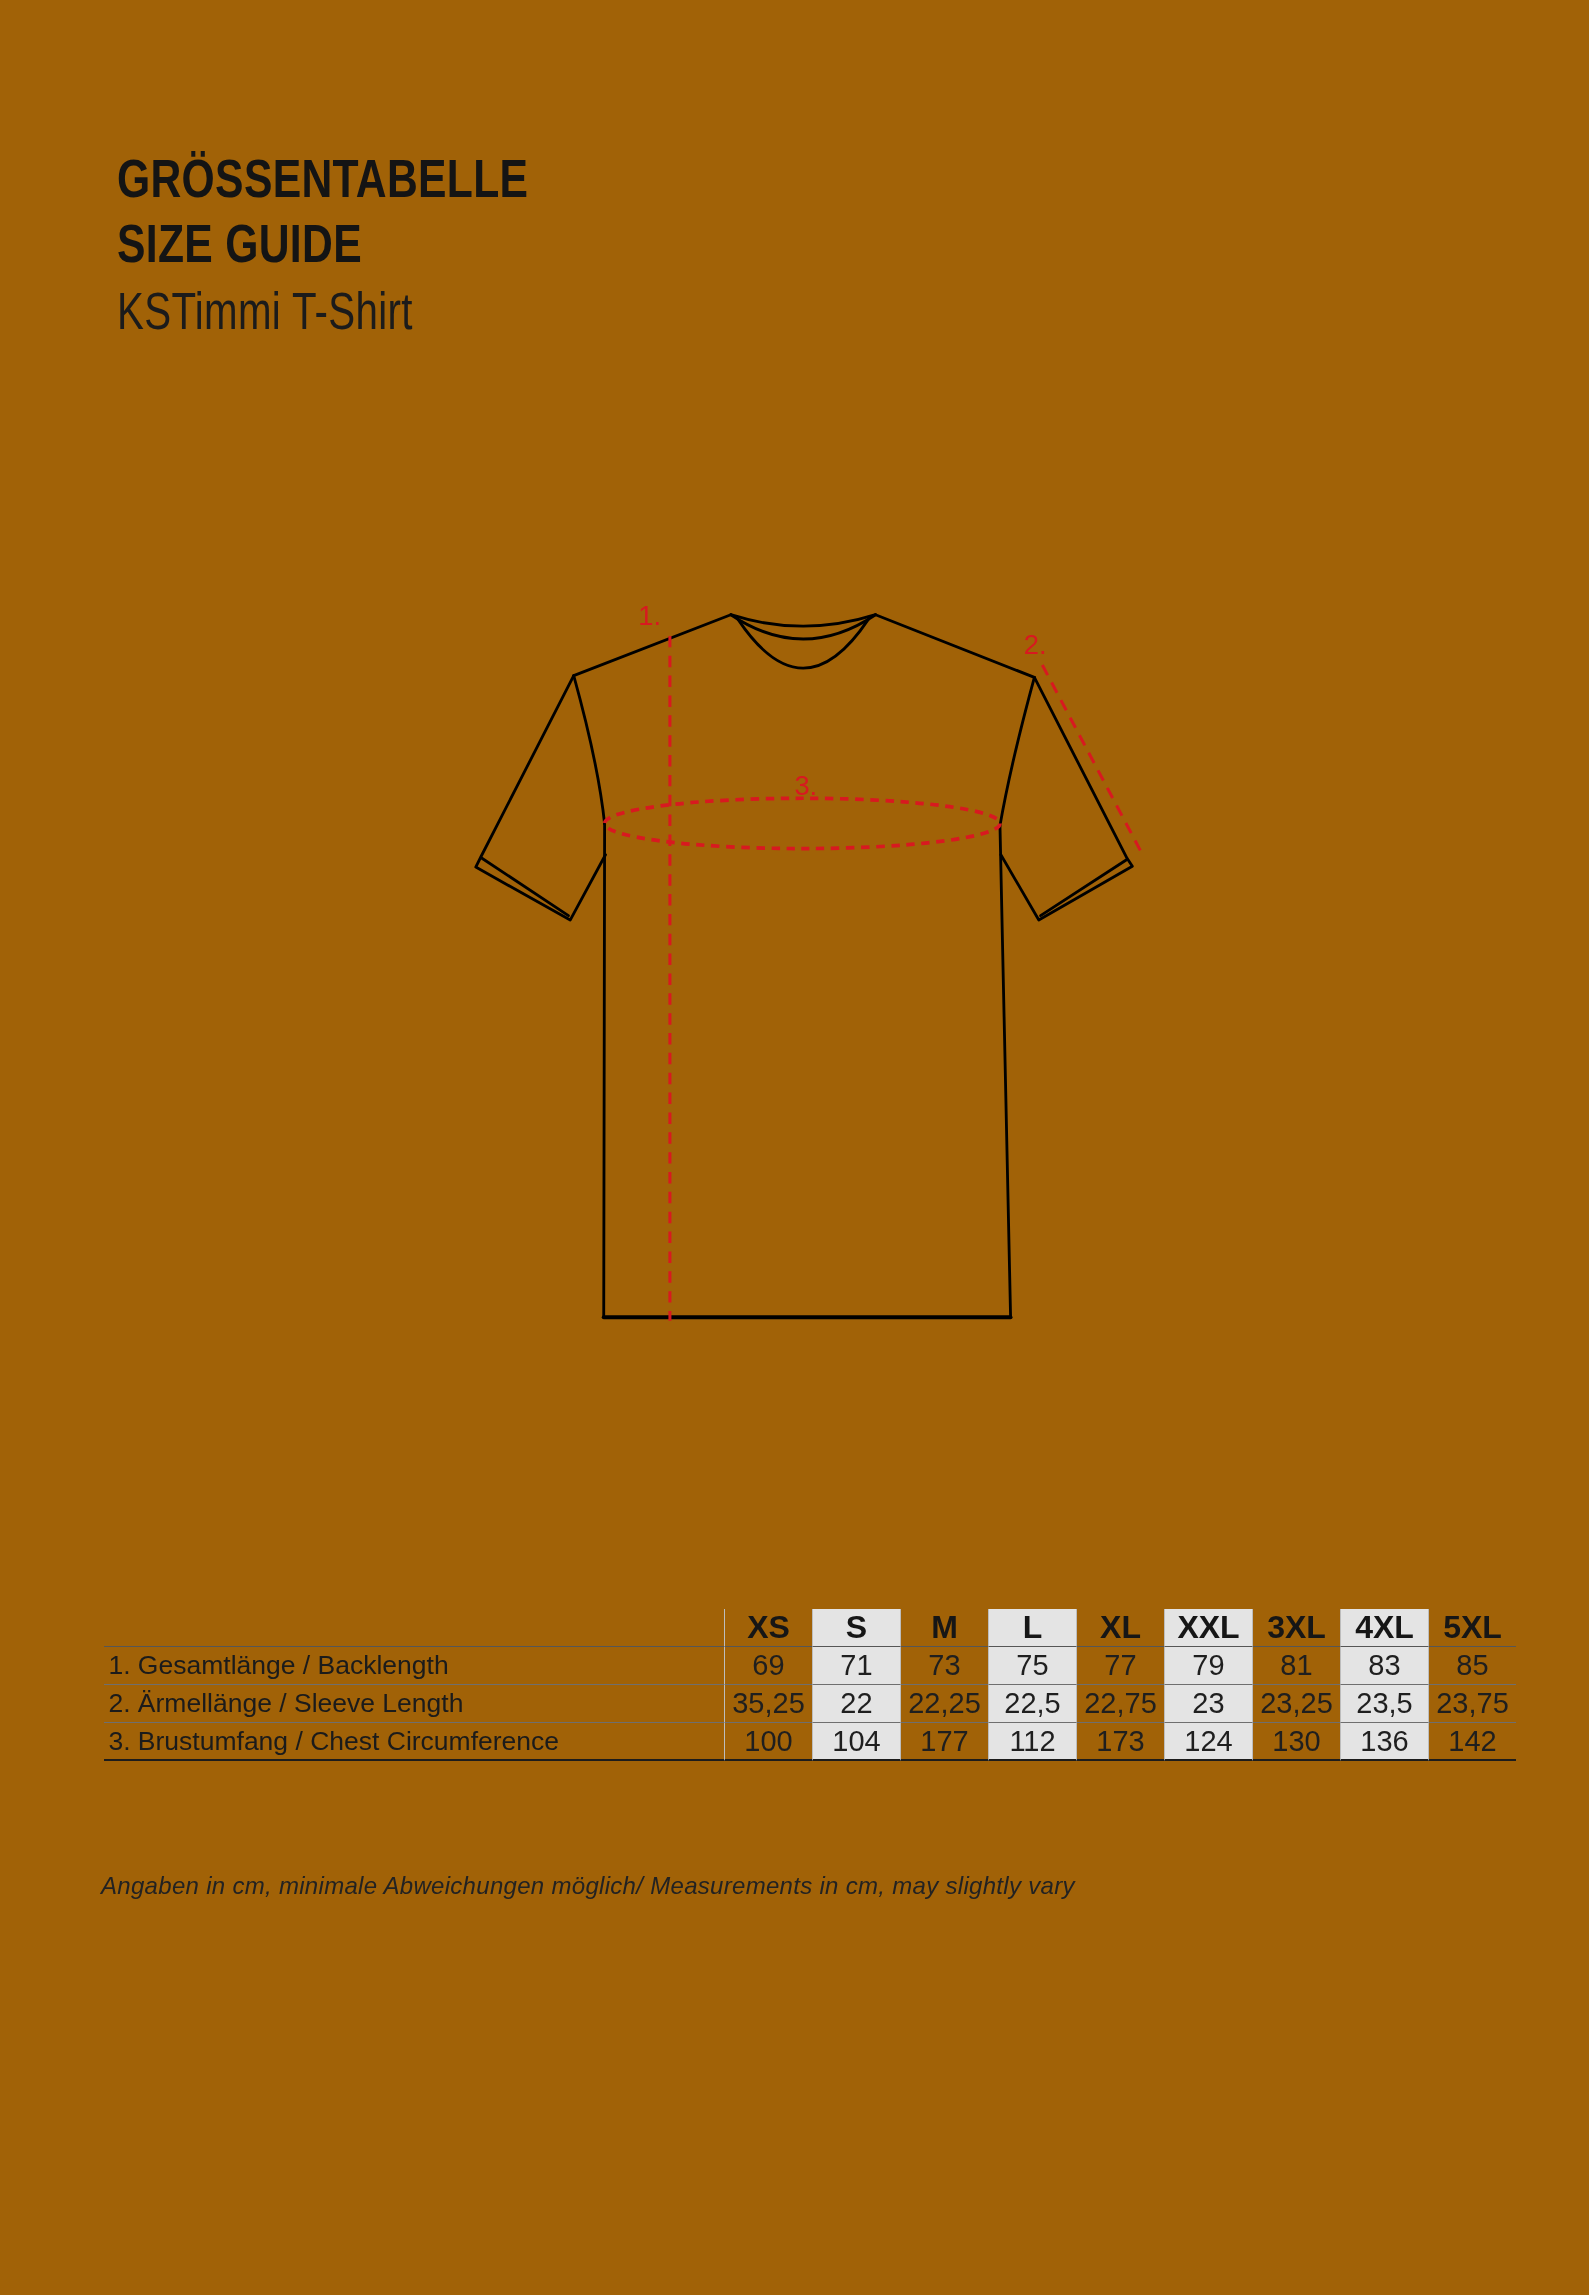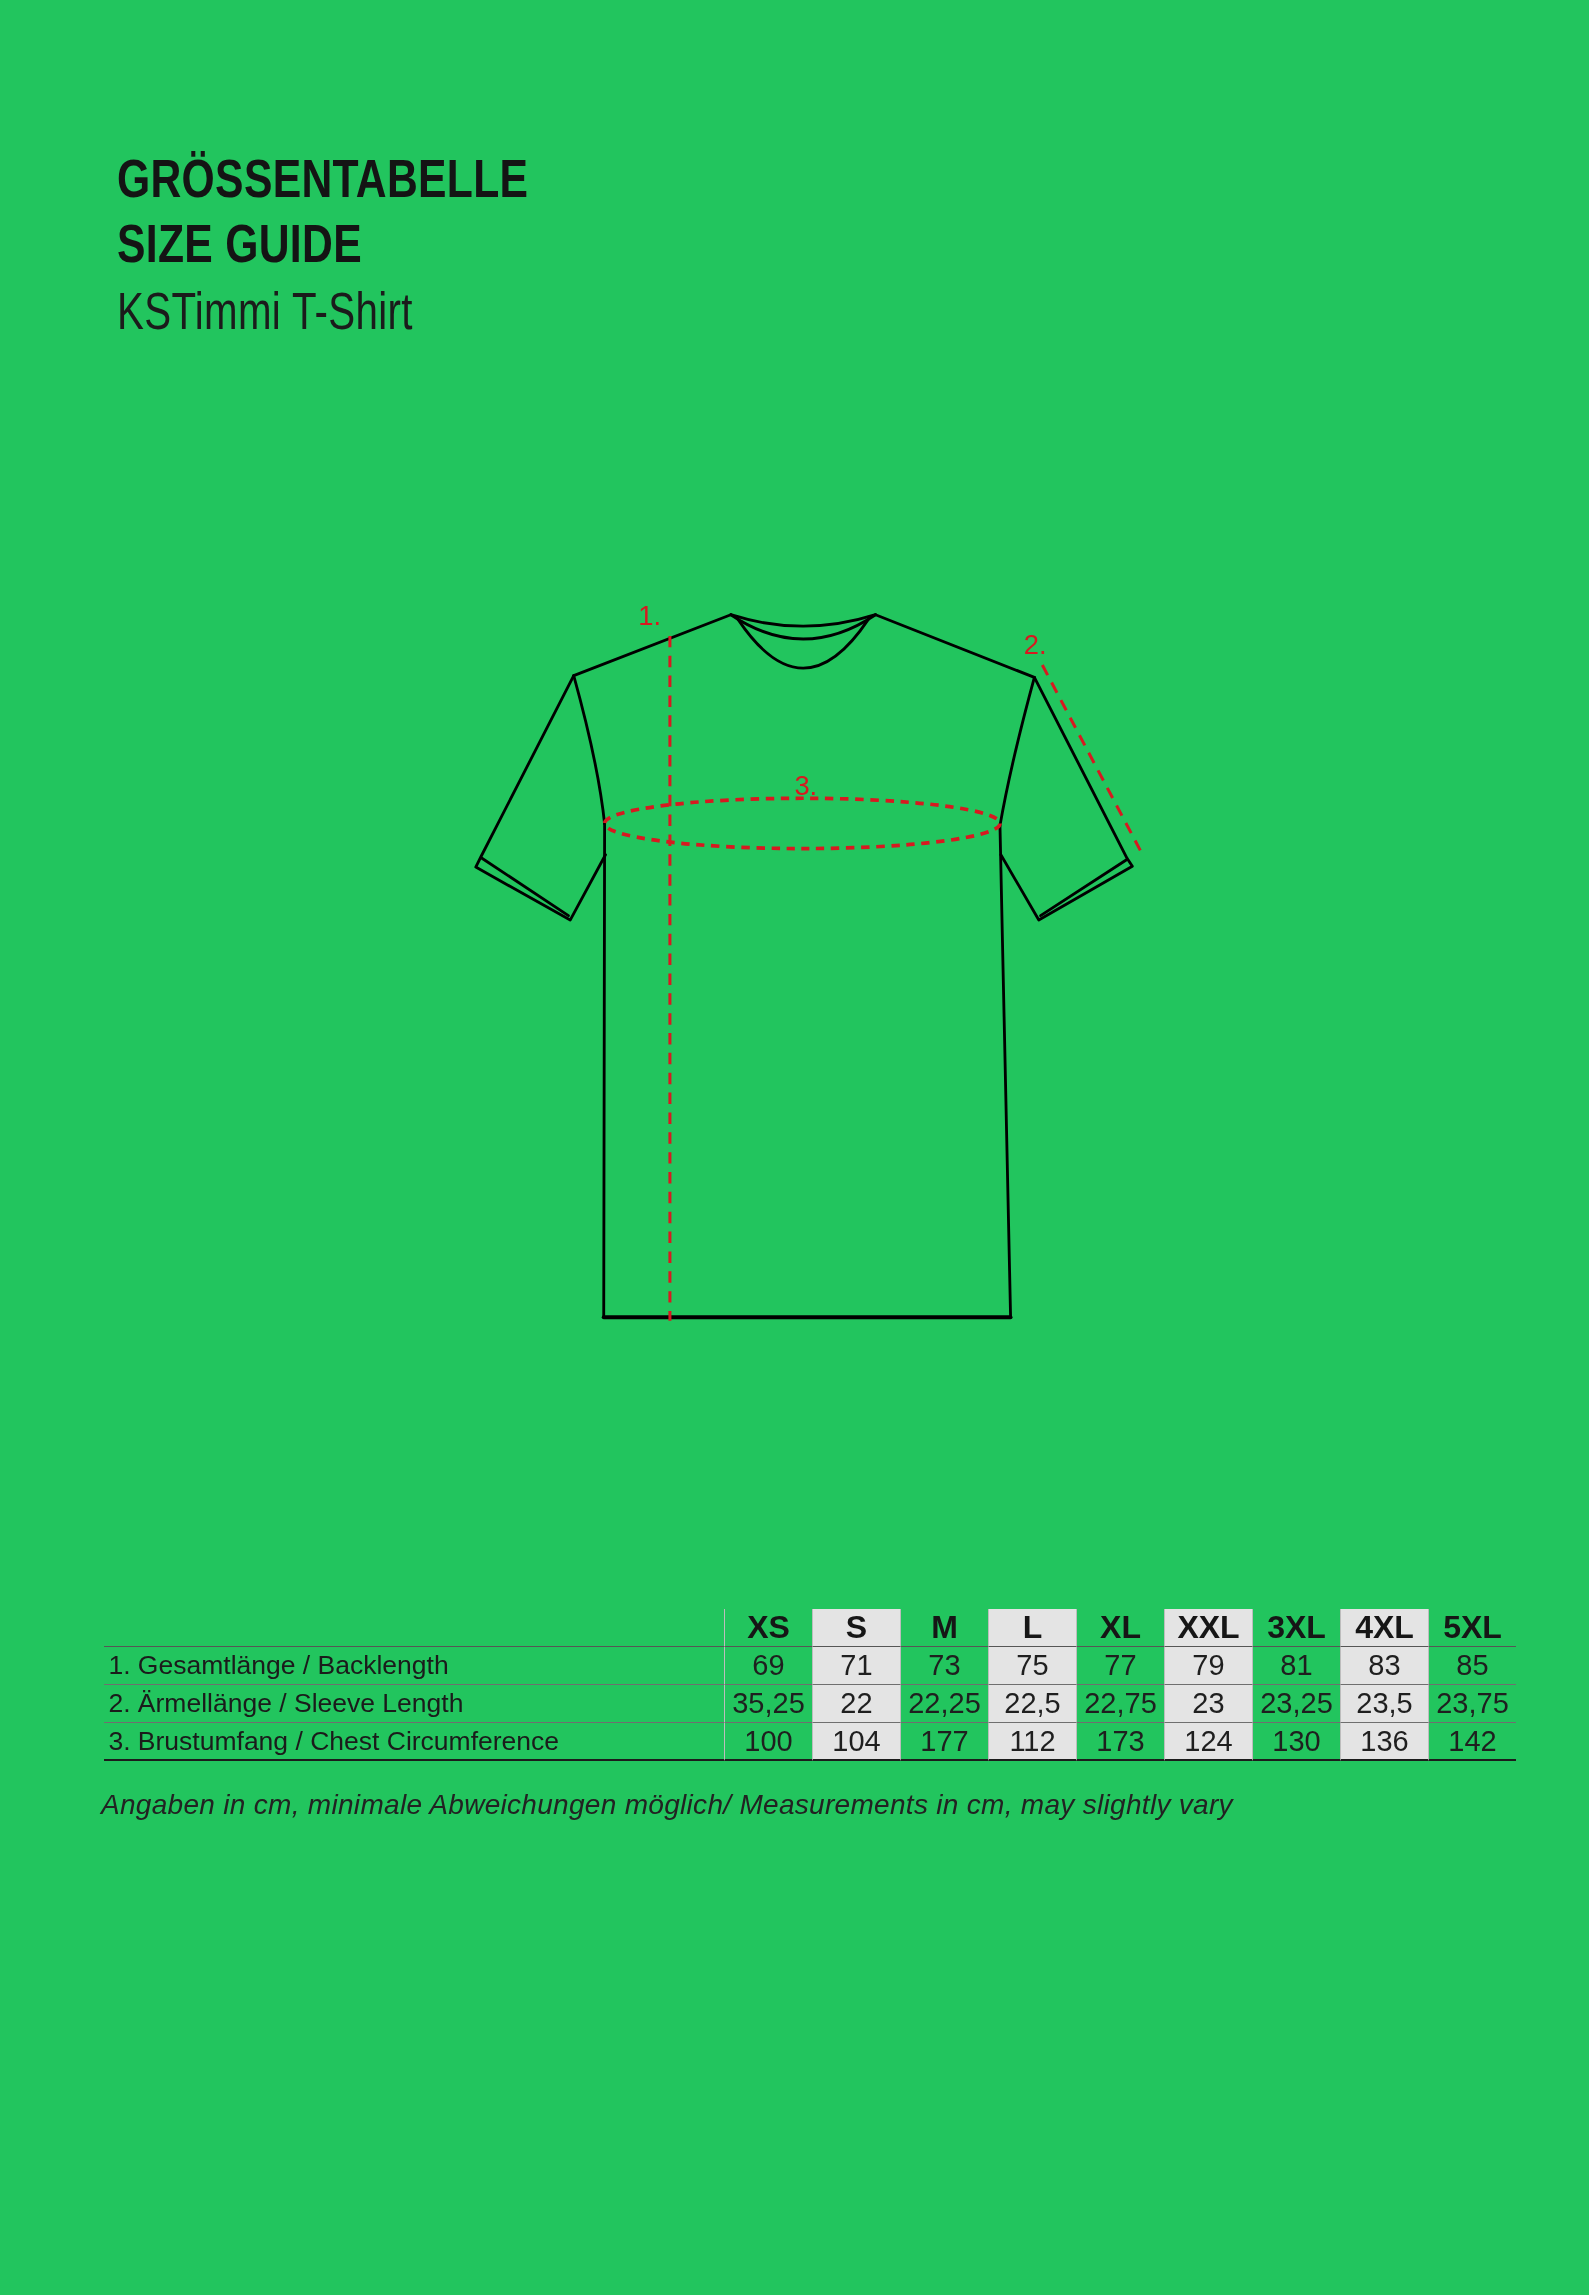--- a/index.html
+++ b/index.html
@@ -4,21 +4,21 @@
 <style>
   * { margin: 0; padding: 0; box-sizing: border-box; }
   html, body { background: #ffffff; }
   body {
     width: 1589px; height: 2295px;
     font-family: "Liberation Sans", sans-serif;
     color: #151515;
     position: relative;
     overflow: hidden;
   }
-  .page { position: absolute; inset: 0; background: #22c55e; }
+  .page { position: absolute; inset: 0; background: #a16207; }
 
   
   .title-block {
     position: absolute;
     left: 117px; top: 146px;
   }
   .title-bold {
     font-weight: 700;
     font-size: 54px;
     line-height: 65px;
@@ -77,22 +77,22 @@
     padding-left: 4.4px;
     color: #1b1b1b;
   }
   .cell.sizecol { border-left: 0.9px solid #bdbdbd; }
   .cell.shade { background: #e4e4e4; }
   .cell.lastrow { border-bottom: 2.6px solid #1c1c1c; }
 
   
   .footer-note {
     position: absolute;
-    left: 101px; top: 1789px;
-    font-size: 28px;
+    left: 101px; top: 1872px;
+    font-size: 24px;
     font-style: italic;
     letter-spacing: 0.3px;
     color: #222222;
   }
 </style>
 </head>
 <body>
 
 <div class="page">
 

